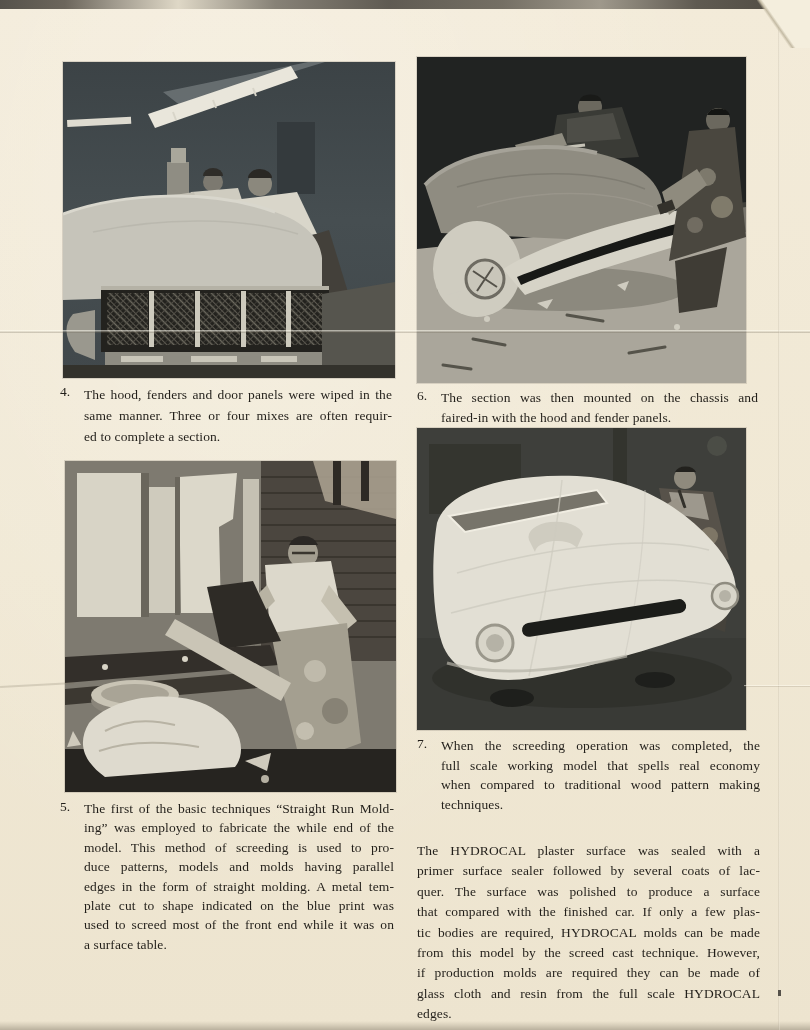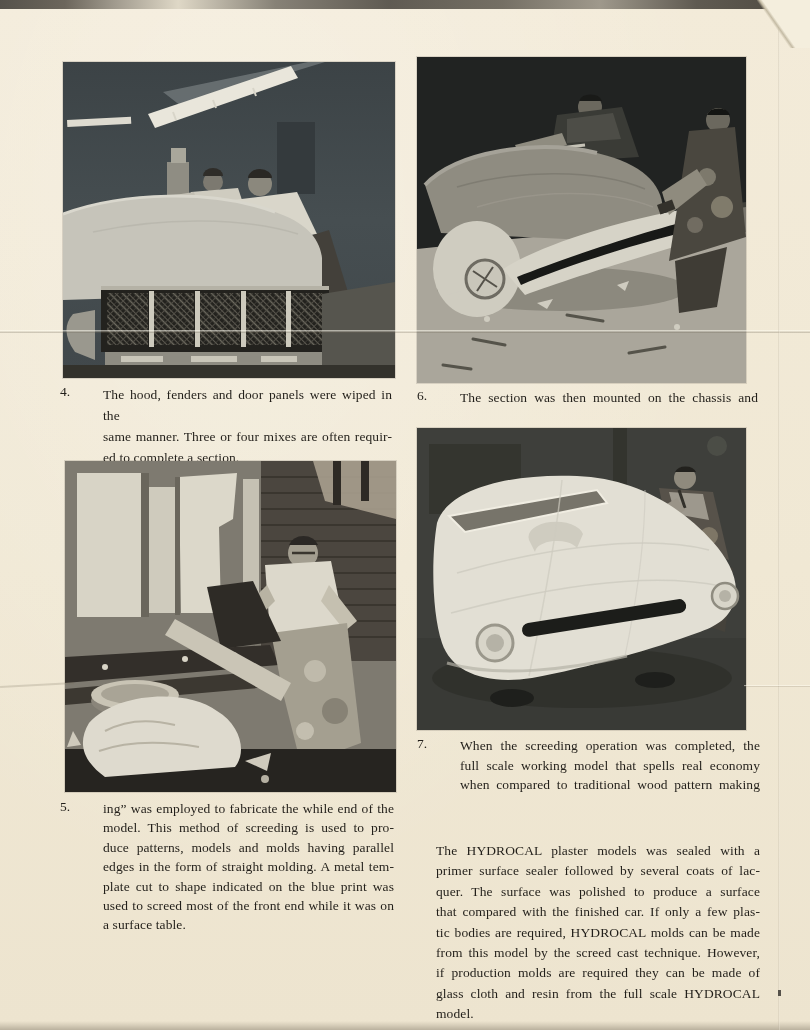--- a/index.html
+++ b/index.html
@@ -50,21 +50,21 @@
   .speck{
     left:778px;top:990px;width:3px;height:6px;background:#55514a;z-index:41;
   }
   
   figure.photo{margin:0;padding:0;line-height:0;box-shadow:0 0 0 1px rgba(60,55,45,.15);}
   figure.photo svg{display:block;}
   
   .cap{font-size:13.5px;letter-spacing:.1px;}
   .cap .num{position:absolute;left:0;top:0;}
   .cap .lines{margin-left:24px;}
-  .jline{text-align:justify;text-align-last:justify;white-space:normal;margin-left:19px;}
+  .jline{text-align:justify;text-align-last:justify;white-space:normal;}
   .jline.last{text-align-last:left;}
   .para{font-size:13.5px;letter-spacing:.1px;}
   .lh21 .jline{line-height:21px;}
   .lh194 .jline{line-height:19.4px;}
   .lh20 .jline{line-height:20px;}
   .lh195 .jline{line-height:19.5px;}
   .lh204 .jline{line-height:20.4px;}
 </style>
 </head>
 <body>
@@ -204,20 +204,21 @@
         <circle cx="70" cy="262" r="3"></circle>
         <circle cx="260" cy="270" r="3"></circle>
       </g>
     </svg>
   </figure>
 
   <div class="cap lh20 abs" style="left:417px;top:388px;width:341px;">
     <span class="num">6.</span>
     <div class="lines">
       <div class="jline">The section was then mounted on the chassis and</div>
+      <div class="jline last">faired-in with the hood and fender panels.</div>
     </div>
   </div>
 
   <figure class="photo abs" style="left:65px;top:461px;width:331px;height:331px;">
     <svg width="331" height="331" viewBox="0 0 331 331">
       <rect width="331" height="331" fill="#7e7a70"></rect>
       <g>
         <rect x="196" y="0" width="135" height="200" fill="#4b463f"></rect>
         <path d="M196,16 H331 M196,32 H331 M196,48 H331 M196,64 H331 M196,80 H331 M196,96 H331 M196,112 H331 M196,128 H331 M196,144 H331 M196,160 H331 M196,176 H331" stroke="#3a362f" stroke-width="2"></path>
         <polygon points="248,0 331,0 331,58 260,40" fill="#a89f8e" opacity=".9"></polygon>
@@ -268,20 +269,21 @@
         <polygon points="180,300 206,292 202,310" fill="#cfcabc"></polygon>
         <polygon points="8,270 2,286 16,284" fill="#cfcabc"></polygon>
         <circle cx="200" cy="318" r="4" fill="#b5b0a2"></circle>
       </g>
     </svg>
   </figure>
 
   <div class="cap lh194 abs" style="left:60px;top:799px;width:334px;">
     <span class="num">5.</span>
     <div class="lines">
+      <div class="jline">The first of the basic techniques “Straight Run Mold-</div>
       <div class="jline">ing” was employed to fabricate the while end of the</div>
       <div class="jline">model.  This method of screeding is used to pro-</div>
       <div class="jline">duce patterns, models and molds having parallel</div>
       <div class="jline">edges in the form of straight molding.  A metal tem-</div>
       <div class="jline">plate cut to shape indicated on the blue print was</div>
       <div class="jline">used to screed most of the front end while it was on</div>
       <div class="jline last">a surface table.</div>
     </div>
   </div>
 
@@ -323,33 +325,34 @@
       <ellipse cx="238" cy="252" rx="20" ry="8" fill="#1e1f1c"></ellipse>
     </svg>
   </figure>
 
   <div class="cap lh195 abs" style="left:417px;top:736px;width:343px;">
     <span class="num">7.</span>
     <div class="lines">
       <div class="jline">When the screeding operation was completed, the</div>
       <div class="jline">full scale working model that spells real economy</div>
       <div class="jline">when compared to traditional wood pattern making</div>
+      <div class="jline last">techniques.</div>
     </div>
   </div>
 
   <div class="para lh204 abs" style="left:417px;top:841px;width:343px;">
-    <div class="jline">The HYDROCAL plaster models was sealed with a</div>
+    <div class="jline">The HYDROCAL plaster surface was sealed with a</div>
     <div class="jline">primer surface sealer followed by several coats of lac-</div>
     <div class="jline">quer.  The surface was polished to produce a surface</div>
     <div class="jline">that compared with the finished car.  If only a few plas-</div>
     <div class="jline">tic bodies are required, HYDROCAL molds can be made</div>
     <div class="jline">from this model by the screed cast technique.  However,</div>
     <div class="jline">if production molds are required they can be made of</div>
     <div class="jline">glass cloth and resin from the full scale HYDROCAL</div>
-    <div class="jline last">model.</div>
+    <div class="jline last">edges.</div>
   </div>
 
   <div class="abs crease-h"></div>
   <div class="abs crease-v"></div>
   <div class="abs crease-left"></div>
   <div class="abs crease-right"></div>
   <div class="abs speck"></div>
   <div class="abs bottom-edge"></div>
 
 </div>

